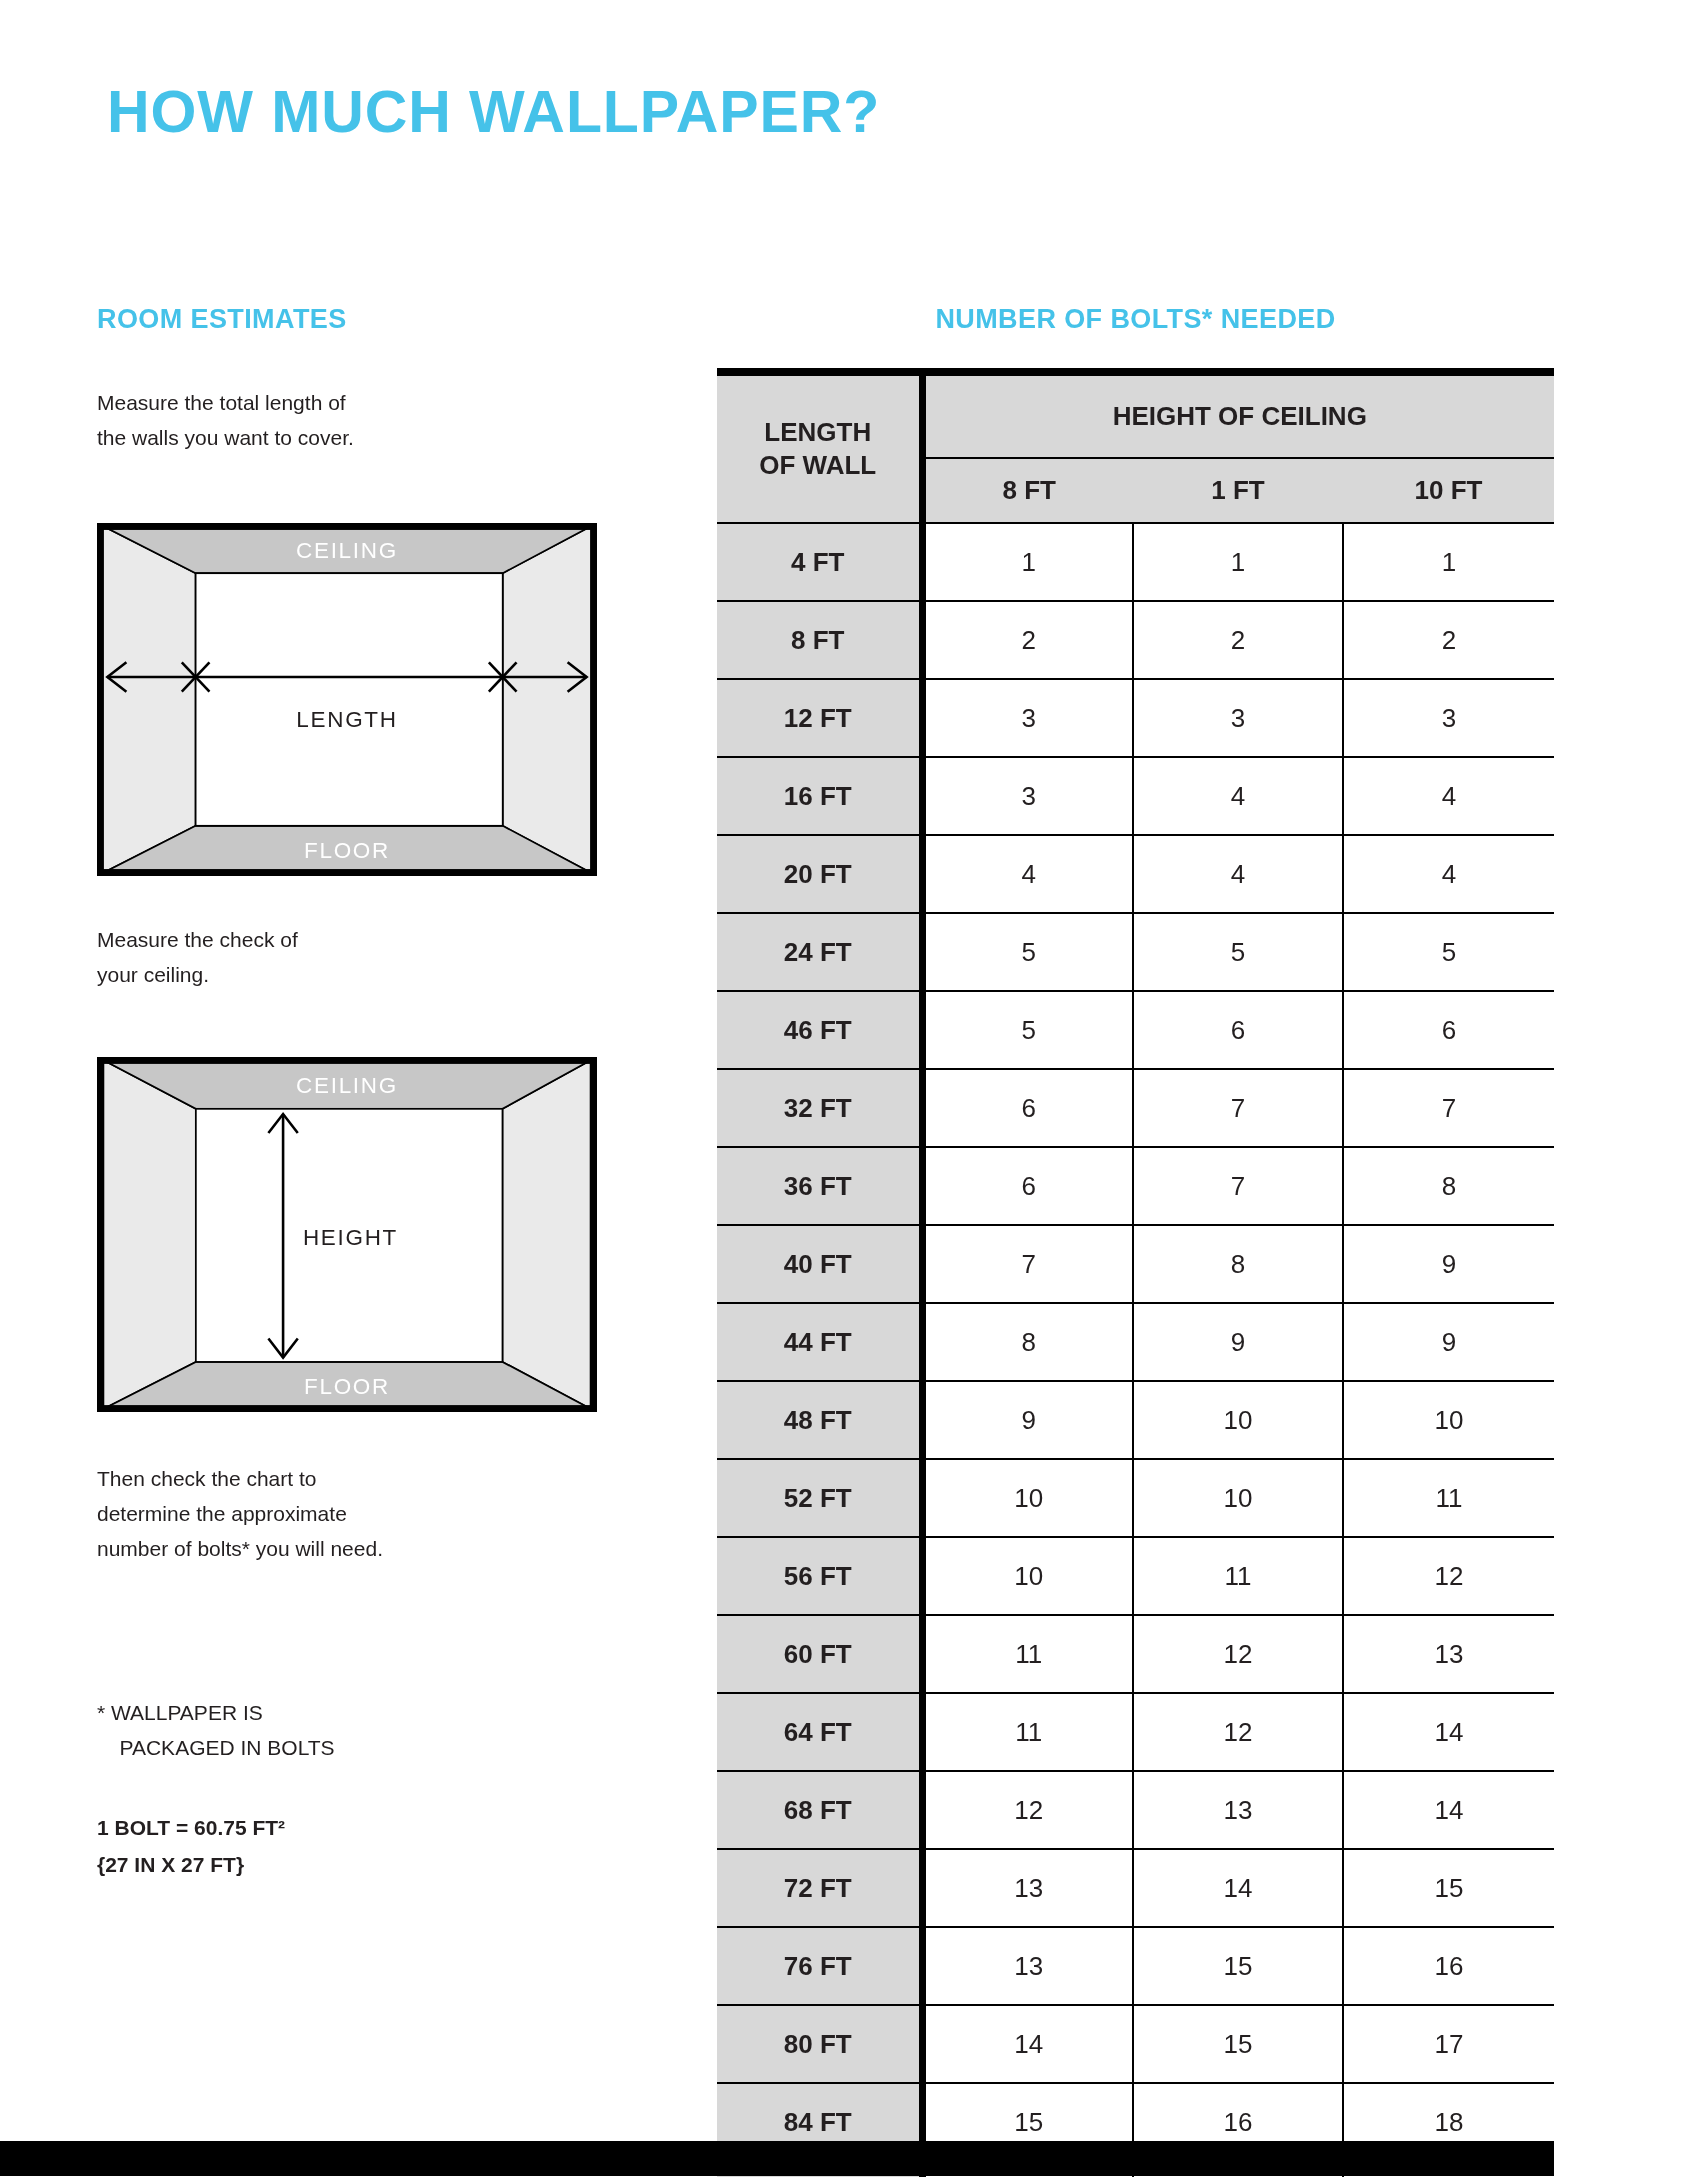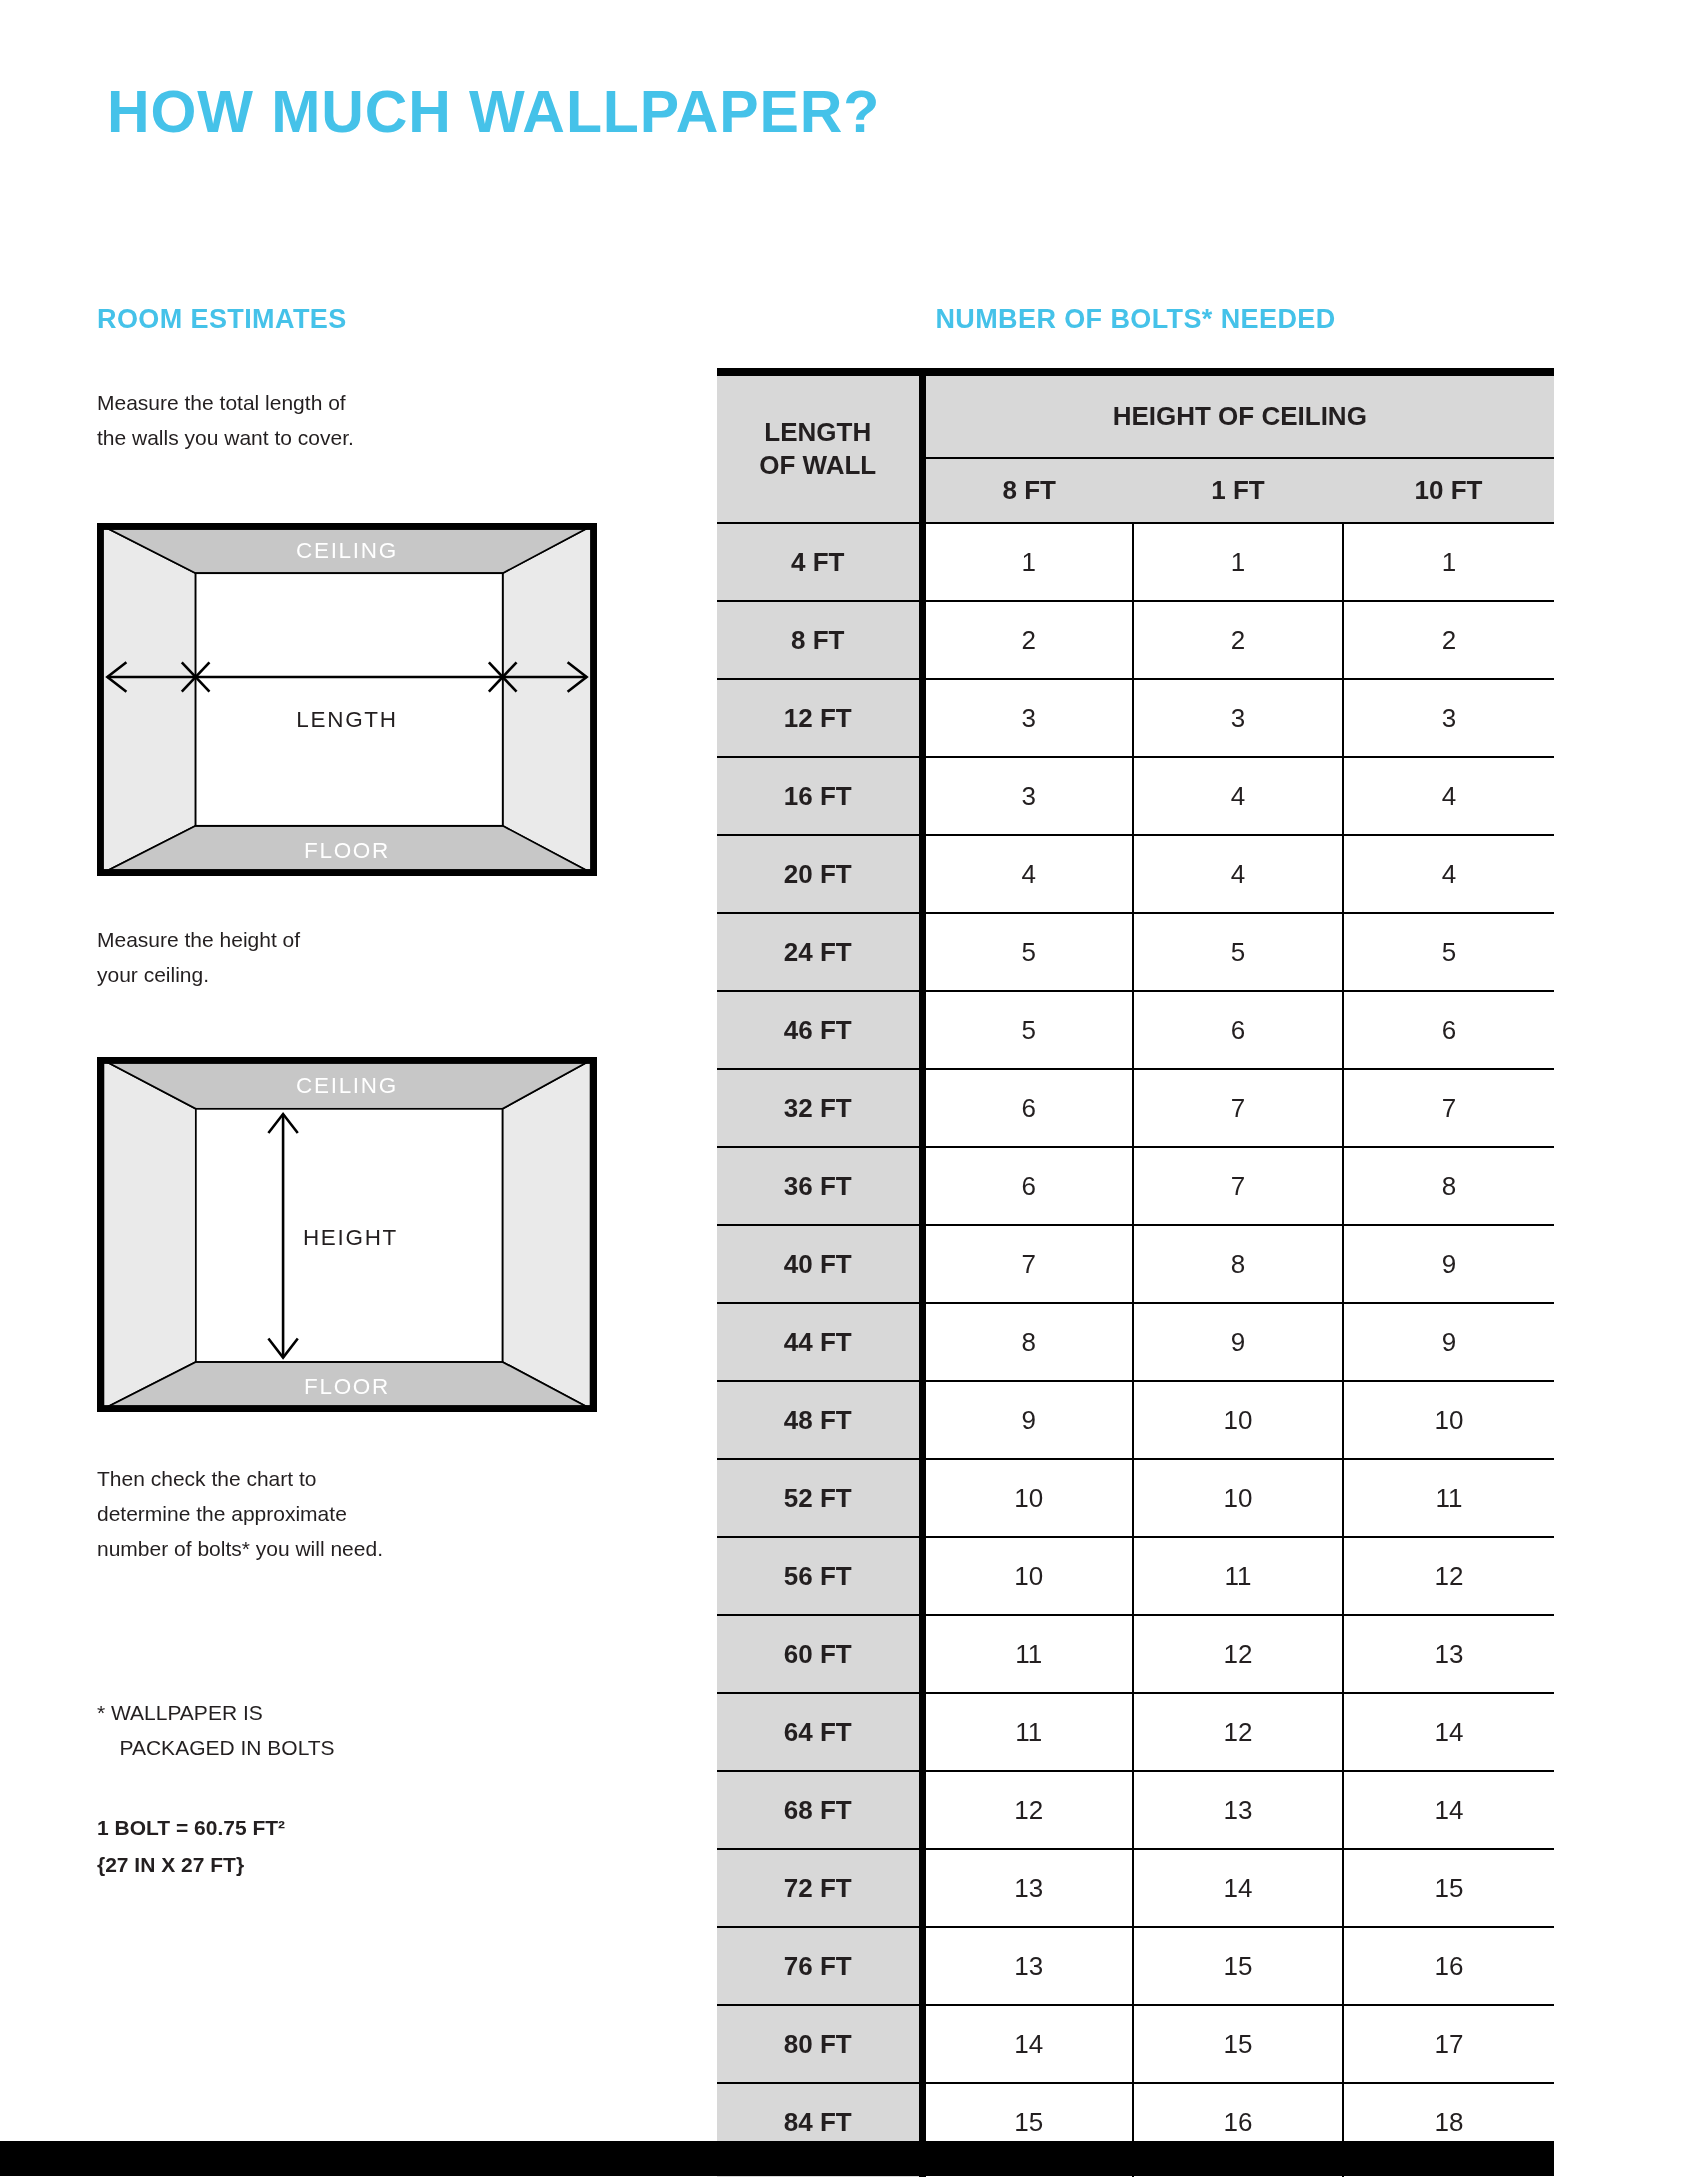--- a/index.html
+++ b/index.html
@@ -87,21 +87,21 @@
       <line x1="98" y1="195" x2="130" y2="161"></line>
       <line x1="453" y1="161" x2="485" y2="195"></line>
       <line x1="453" y1="195" x2="485" y2="161"></line>
     </g>
     <text class="slab-label" x="289" y="40" text-anchor="middle">CEILING</text>
     <text class="slab-label" x="289" y="387" text-anchor="middle">FLOOR</text>
     <text class="arrow-label" x="289" y="236" text-anchor="middle">LENGTH</text>
   </svg>
 
   <p class="para step2">
-    <span>Measure the height of</span>
+    <span>Measure the check of</span>
     <span>your ceiling.</span>
   </p>
 
   <svg class="room-svg diagram2" width="500" height="355" viewBox="0 0 578 411">
     <polygon points="0,0 114,60 114,353 0,411" fill="#EAEAEA" stroke="#000" stroke-width="2"></polygon>
     <polygon points="578,0 469,60 469,353 578,411" fill="#EAEAEA" stroke="#000" stroke-width="2"></polygon>
     <polygon points="0,0 578,0 469,60 114,60" fill="#C7C7C7" stroke="#000" stroke-width="2"></polygon>
     <polygon points="0,411 578,411 469,353 114,353" fill="#C7C7C7" stroke="#000" stroke-width="2"></polygon>
     <rect x="114" y="60" width="355" height="293" fill="#FFFFFF" stroke="#000" stroke-width="2"></rect>
     <rect x="4" y="4" width="570" height="403" fill="none" stroke="#000" stroke-width="8"></rect>

